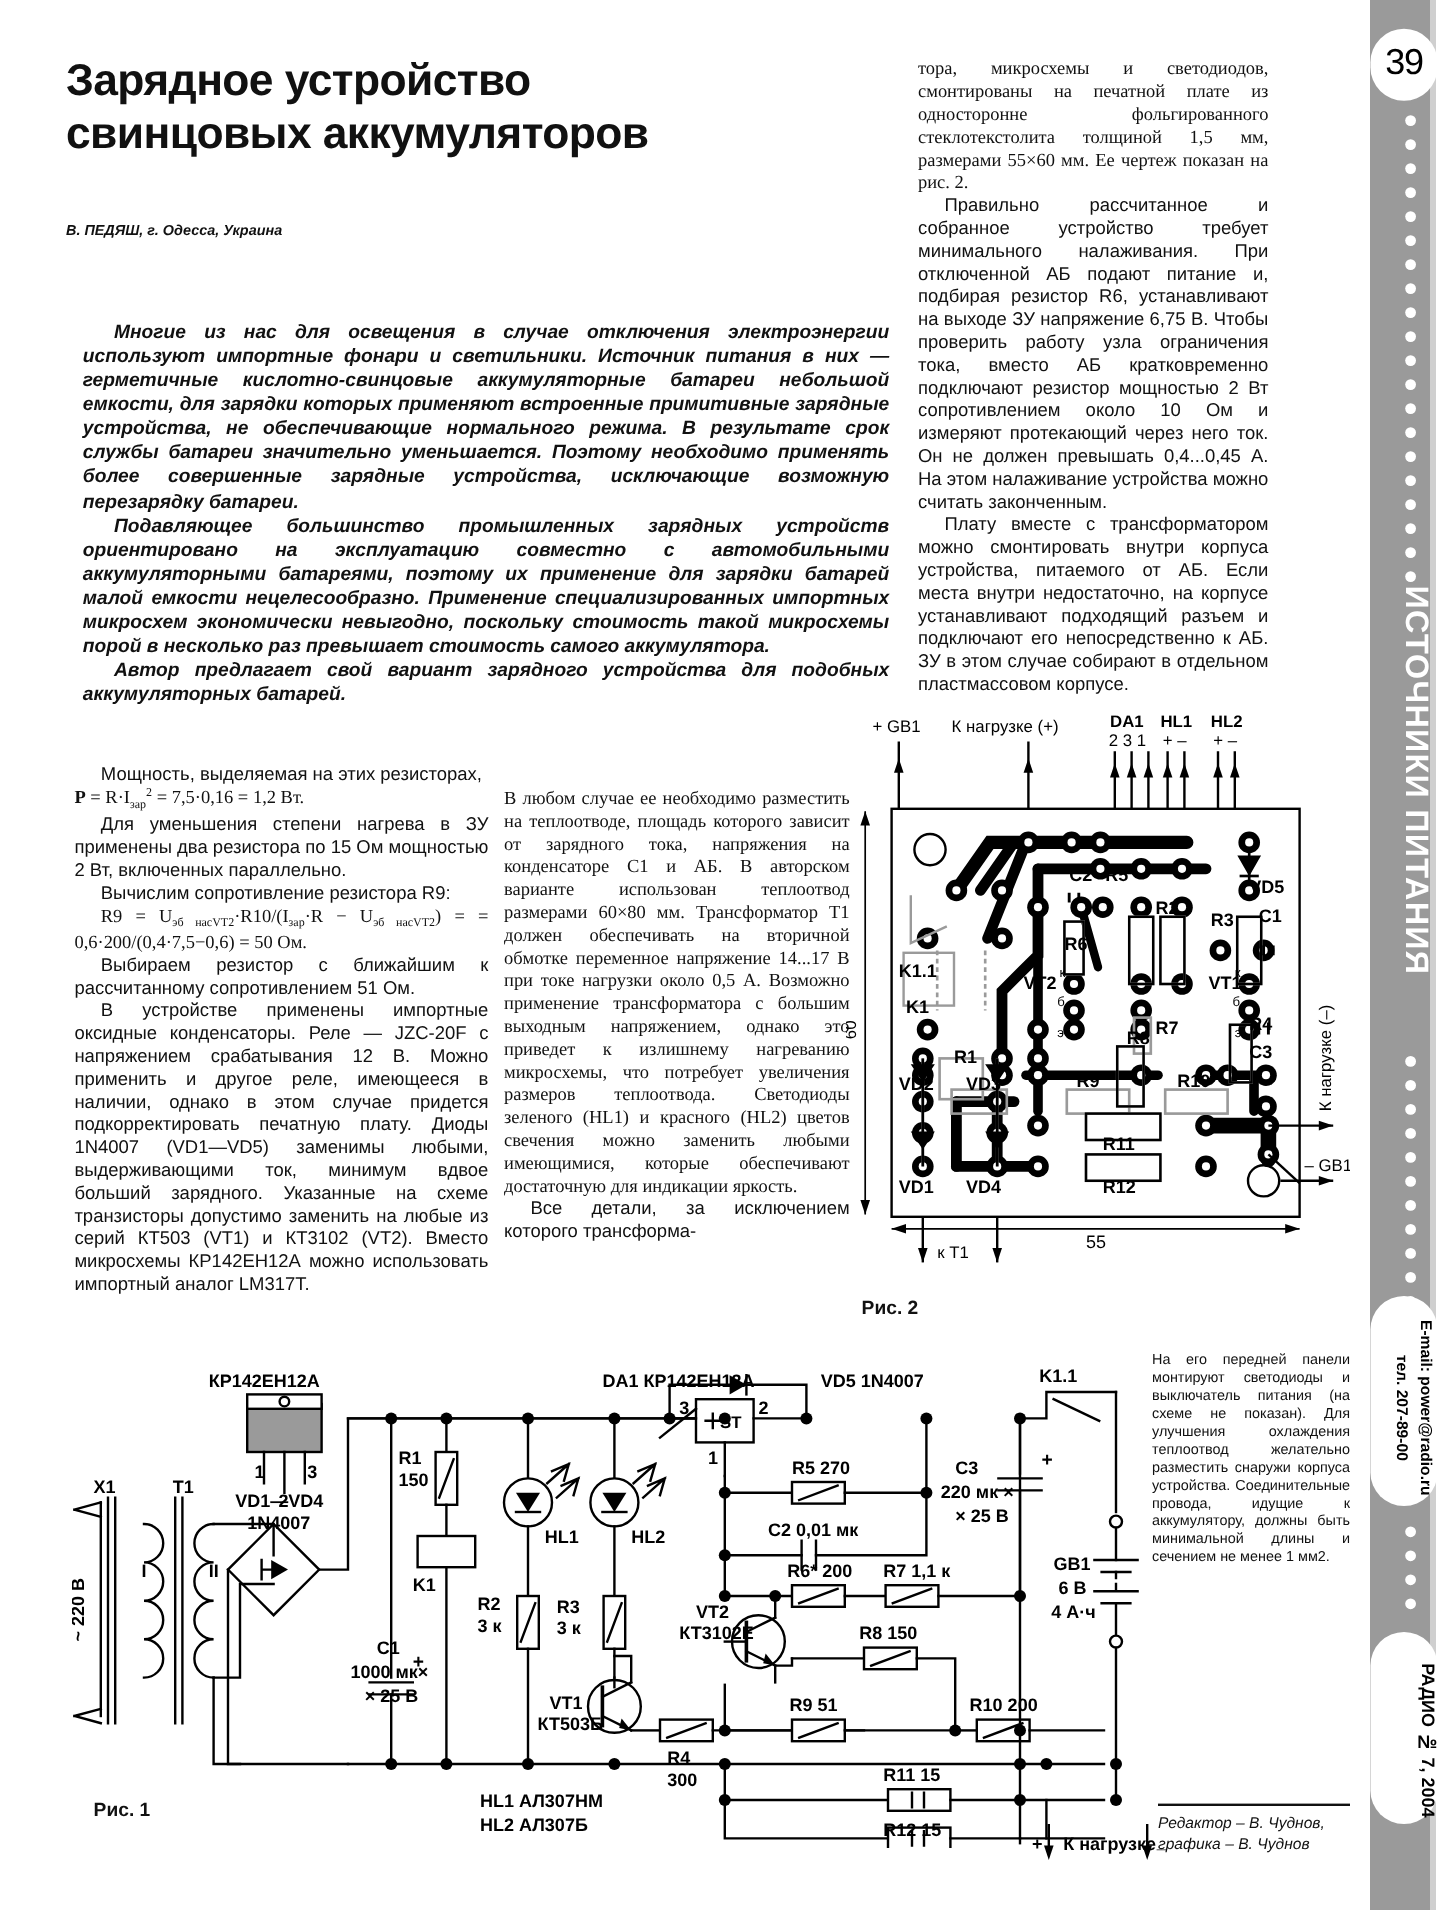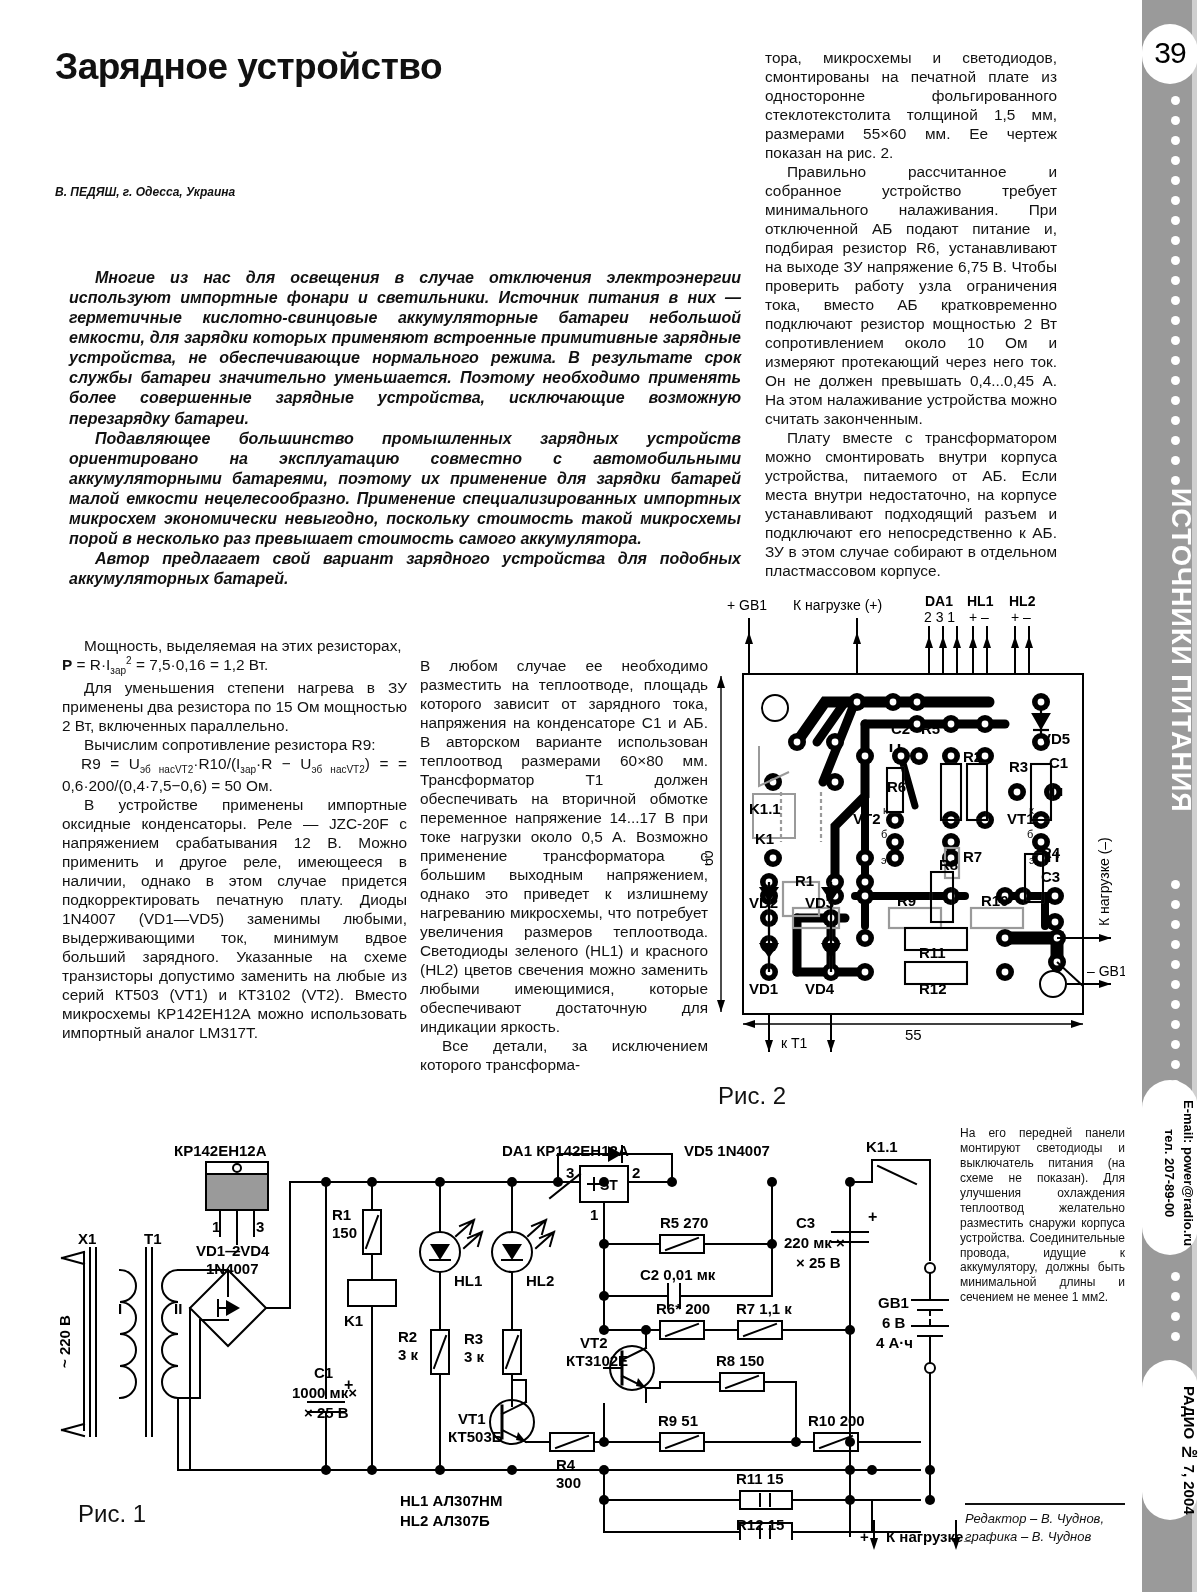--- a/index.html
+++ b/index.html
@@ -57,31 +57,31 @@
     text-align:justify;
     margin-top:32px;
   }
   .lead p{margin:0;text-indent:26px;}
 
   .col{
     position:absolute;font-size:15.4px;line-height:1.235;text-align:justify;
     hyphens:none;
   }
   .col p{margin:0;text-indent:22px;}
-  .col .noind{text-indent:0;}
+  .col .noind{text-indent:0;font-family:Liberation Serif, serif;}
   .colL{left:62px;top:636px;width:345px;}
   .colM{left:420px;top:636px;width:288px;margin-top:20px;}
   .colR{left:765px;top:48px;width:292px;}
   .colFar{left:960px;top:1126px;width:165px;font-size:12px;line-height:1.245;}
   .colFar p{margin:0;text-indent:0;text-align:justify;}
   .sub{font-size:10px;vertical-align:sub;}
   .sup{font-size:10px;vertical-align:super;}
 
   
-  .fig-cap{position:absolute;font-size:24px;font-weight:normal;}
+  .fig-cap{position:absolute;font-size:16px;font-weight:bold;}
   .fig2cap{left:718px;top:1082px;}
   .fig1cap{left:78px;top:1500px;}
 
   
   .credits{
     position:absolute;left:965px;top:1503px;width:160px;
     font-size:13px;font-style:italic;line-height:1.38;text-align:left;
   }
   .credits .rule{
     border-top:2px solid #111;margin:0 0 5px 0;width:160px;
@@ -156,20 +156,21 @@
       <i></i>
       <i></i>
   </div>
 
   <div class="vpill" style="top:1360px;height:160px;">
     <div class="inner" style="height:160px;font-size:15px;padding-top:10px;">РАДИО № 7, 2004</div>
   </div>
 
   <div class="title">
     <div>Зарядное устройство</div>
+    <div>свинцовых аккумуляторов</div>
   </div>
 
   <div class="byline">В. ПЕДЯШ, г. Одесса, Украина</div>
 
   <div class="lead">
     <p>Многие из нас для освещения в случае отключения электроэнергии используют импортные фонари и светильники. Источник питания в них — герметичные кислотно-свинцовые аккумуляторные батареи небольшой емкости, для зарядки которых применяют встроенные примитивные зарядные устройства, не обеспечивающие нормального режима. В результате срок службы батареи значительно уменьшается. Поэтому необходимо применять более совершенные зарядные устройства, исключающие возможную перезарядку батареи.</p>
     <p>Подавляющее большинство промышленных зарядных устройств ориентировано на эксплуатацию совместно с автомобильными аккумуляторными батареями, поэтому их применение для зарядки батарей малой емкости нецелесообразно. Применение специализированных импортных микросхем экономически невыгодно, поскольку стоимость такой микросхемы порой в несколько раз превышает стоимость самого аккумулятора.</p>
     <p>Автор предлагает свой вариант зарядного устройства для подобных аккумуляторных батарей.</p>
   </div>
 
@@ -177,20 +178,21 @@
     <p>Мощность, выделяемая на этих резисторах,</p>
     <p class="noind">
       <b>P</b> = R·I<span class="sub">зар</span><span class="sup">2</span> = 7,5·0,16 = 1,2 Вт.
     </p>
     <p>Для уменьшения степени нагрева в ЗУ применены два резистора по 15 Ом мощностью 2 Вт, включенных параллельно.</p>
     <p>Вычислим сопротивление резистора R9:</p>
     <p class="noind">
       &nbsp;&nbsp;R9 = U<span class="sub">эб насVT2</span>·R10/(I<span class="sub">зар</span>·R − U<span class="sub">эб насVT2</span>) =
       = 0,6·200/(0,4·7,5−0,6) = 50 Ом.
     </p>
+    <p>Выбираем резистор с ближайшим к рассчитанному сопротивлением 51 Ом.</p>
     <p>В устройстве применены импортные оксидные конденсаторы. Реле — JZC-20F с напряжением срабатывания 12 В. Можно применить и другое реле, имеющееся в наличии, однако в этом случае придется подкорректировать печатную плату. Диоды 1N4007 (VD1—VD5) заменимы любыми, выдерживающими ток, минимум вдвое больший зарядного. Указанные на схеме транзисторы допустимо заменить на любые из серий КТ503 (VT1) и КТ3102 (VT2). Вместо микросхемы КР142ЕН12А можно использовать импортный аналог LM317T.</p>
   </div>
 
   <div class="col colM">
     <p class="noind">В любом случае ее необходимо разместить на теплоотводе, площадь которого зависит от зарядного тока, напряжения на конденсаторе C1 и АБ. В авторском варианте использован теплоотвод размерами 60×80 мм. Трансформатор T1 должен обеспечивать на вторичной обмотке переменное напряжение 14...17 В при токе нагрузки около 0,5 А. Возможно применение трансформатора с большим выходным напряжением, однако это приведет к излишнему нагреванию микросхемы, что потребует увеличения размеров теплоотвода. Светодиоды зеленого (HL1) и красного (HL2) цветов свечения можно заменить любыми имеющимися, которые обеспечивают достаточную для индикации яркость.</p>
     <p>Все детали, за исключением которого трансформа-</p>
   </div>
 
   <div class="col colR">
     <p class="noind">тора, микросхемы и светодиодов, смонтированы на печатной плате из односторонне фольгированного стеклотекстолита толщиной 1,5 мм, размерами 55×60 мм. Ее чертеж показан на рис. 2.</p>

